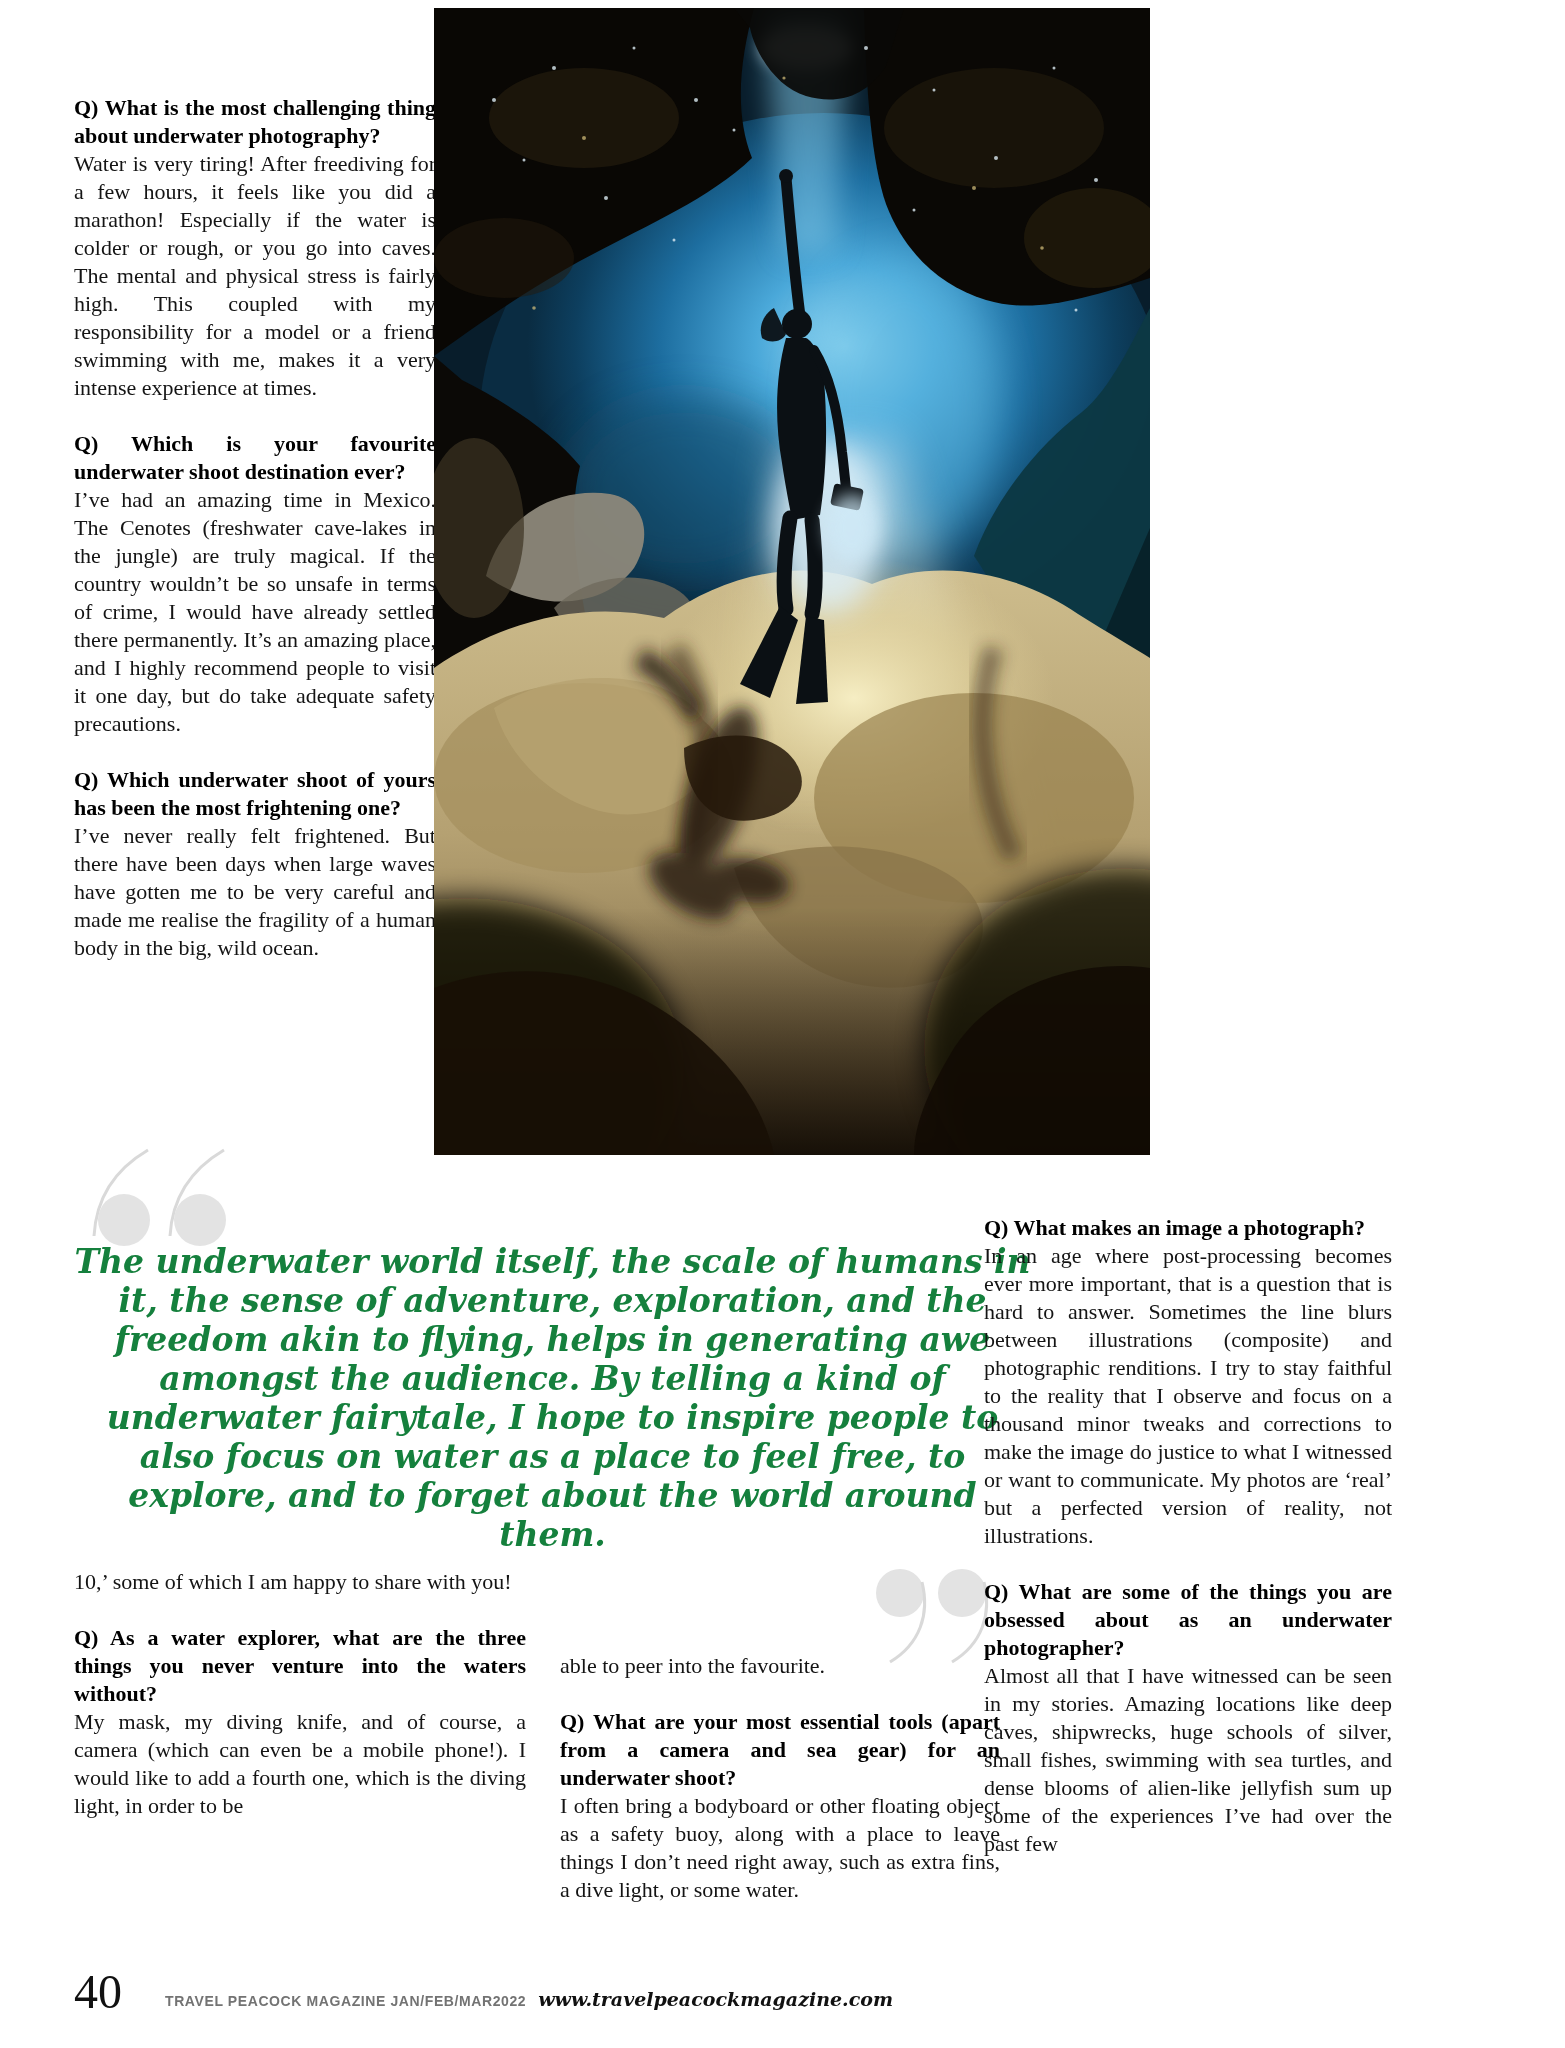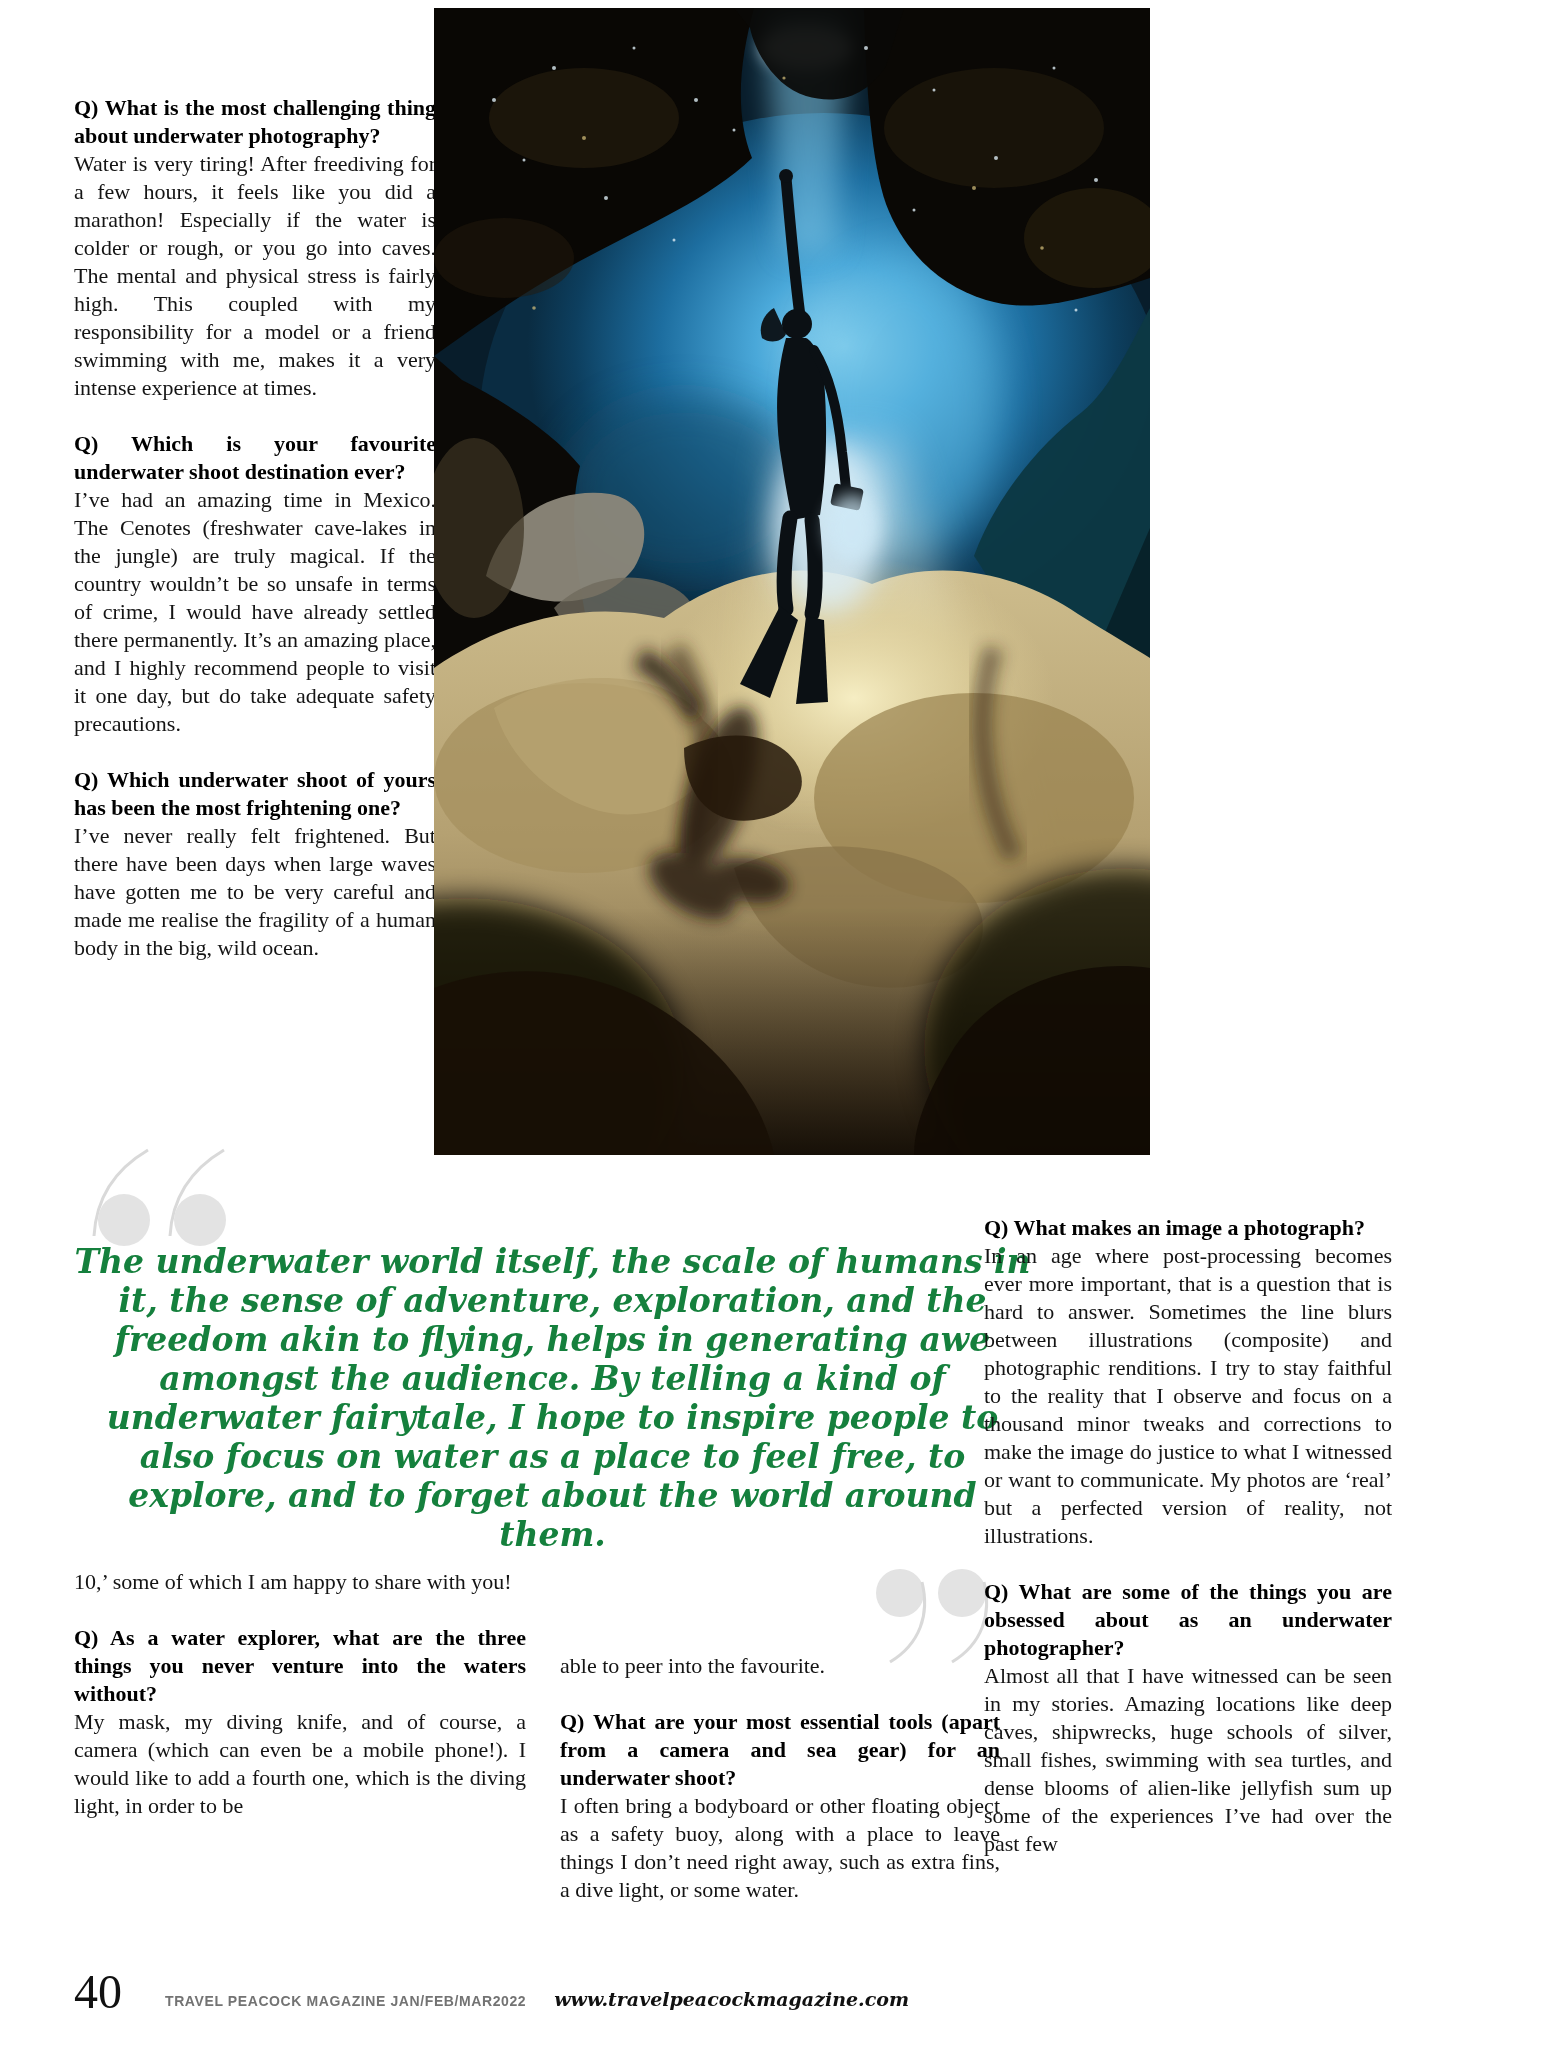--- a/index.html
+++ b/index.html
@@ -20,21 +20,21 @@
   .quote-open{position:absolute;left:84px;top:1146px;}
   .quote-close{position:absolute;left:872px;top:1566px;}
   .col-b1{position:absolute;left:74px;top:1568px;width:452px;}
   .col-b2{position:absolute;left:560px;top:1652px;width:440px;}
   .col-b3{position:absolute;left:984px;top:1214px;width:408px;}
   .page-num{position:absolute;left:74px;top:1964px;font-size:48px;color:#111;}
   .footer-line{position:absolute;left:165px;top:1988px;white-space:nowrap;}
   .mag{font-family:"Liberation Sans",sans-serif;font-weight:700;font-size:14px;
        letter-spacing:.6px;color:#737373;}
   .site{font-family:"DejaVu Serif",serif;font-style:italic;font-weight:700;font-size:19px;
-        margin-left:24px;color:#111;}
+        margin-left:8px;color:#111;}
 </style>
 </head>
 <body>
 
 <div class="page">
 
   <section class="col-left-top body-text">
     <div class="qa-block">
       <p class="q">Q) What is the most challenging thing about underwater photography?</p>
       <p class="a">Water is very tiring! After freediving for a few hours, it feels like you did a marathon! Especially if the water is colder or rough, or you go into caves. The mental and physical stress is fairly high. This coupled with my responsibility for a model or a friend swimming with me, makes it a very intense experience at times.</p>

